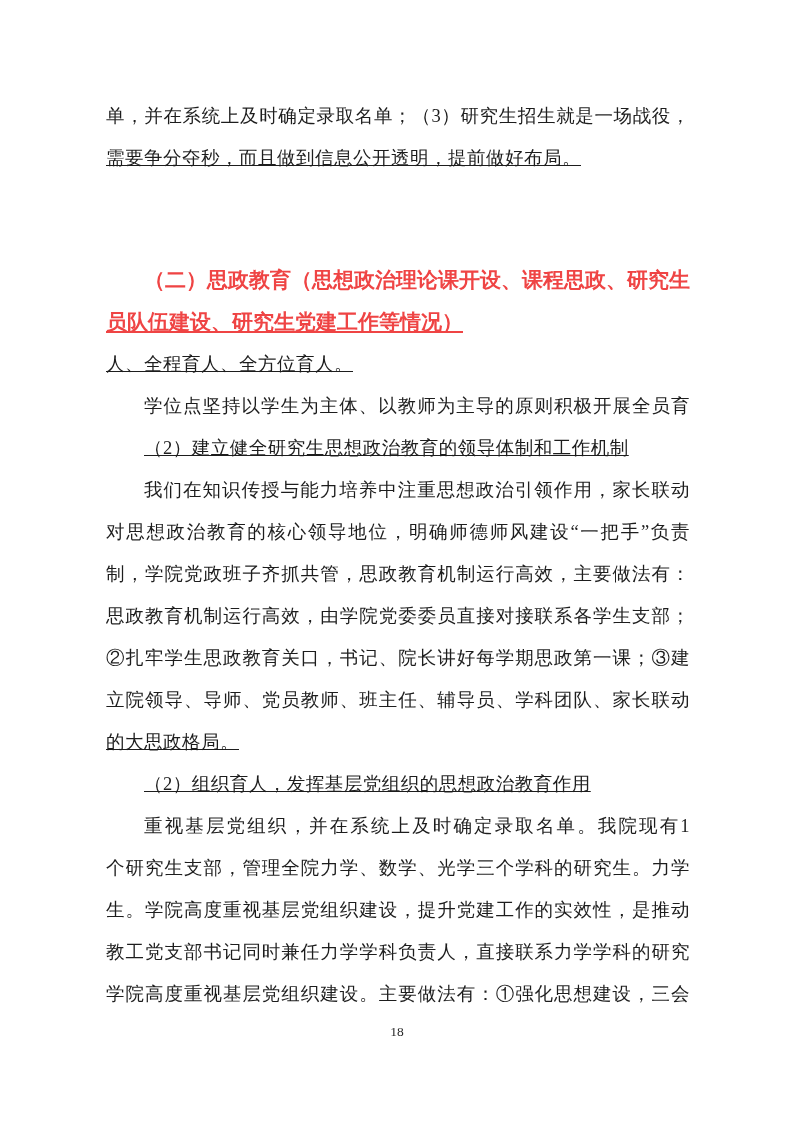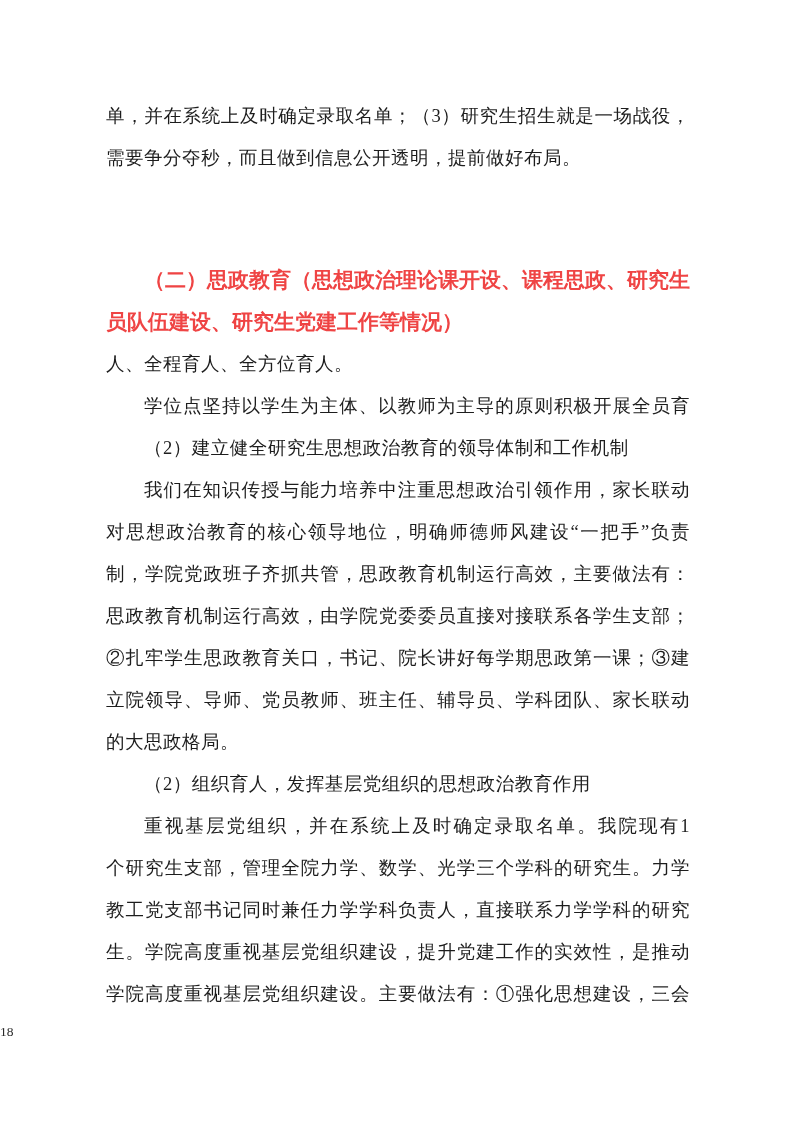--- a/index.html
+++ b/index.html
@@ -22,37 +22,37 @@
     line-height: 42px;
     font-size: 18.5px;
     color: #1d1d1d;
     overflow: hidden;
     text-align: justify;
     letter-spacing: 0.5px;
   }
   
   .line.fill { text-align-last: justify; }
   
-  .line.end  { text-align-last: left; }
+  .line.end  { text-align-last: left; text-decoration: underline; }
   
   .line.indent { text-indent: 38px; }
   .line.heading {
     font-family: "Liberation Sans", "DejaVu Sans", sans-serif;
     font-weight: 700;
     font-size: 21px;
     color: #ef4444;
     letter-spacing: 0;
   }
   .gap-before-heading { height: 80px; }
   .footer {
     position: absolute;
     top: 1024px;
     left: 0;
     width: 100%;
-    text-align: left;
+    text-align: center;
     font-size: 13.5px;
     color: #2a2a2a;
     font-family: "Liberation Serif", "DejaVu Serif", serif;
   }
 </style>
 </head>
 <body>
 
 <div class="page">
   <div class="doc">
@@ -88,21 +88,21 @@
       <div class="line end">的大思政格局。</div>
     </div>
 
     <div>
       <div class="line end indent">（2）组织育人，发挥基层党组织的思想政治教育作用</div>
     </div>
 
     <div>
       <div class="line fill indent">重视基层党组织，并在系统上及时确定录取名单。我院现有1</div>
       <div class="line fill">个研究生支部，管理全院力学、数学、光学三个学科的研究生。力学</div>
+      <div class="line fill">生。学院高度重视基层党组织建设，提升党建工作的实效性，是推动</div>
       <div class="line fill">教工党支部书记同时兼任力学学科负责人，直接联系力学学科的研究</div>
-      <div class="line fill">生。学院高度重视基层党组织建设，提升党建工作的实效性，是推动</div>
       <div class="line fill">学院高度重视基层党组织建设。主要做法有：①强化思想建设，三会一</div>
     </div>
 
   </div>
 
   <div class="footer">18</div>
 </div>
 
 </body></html>

